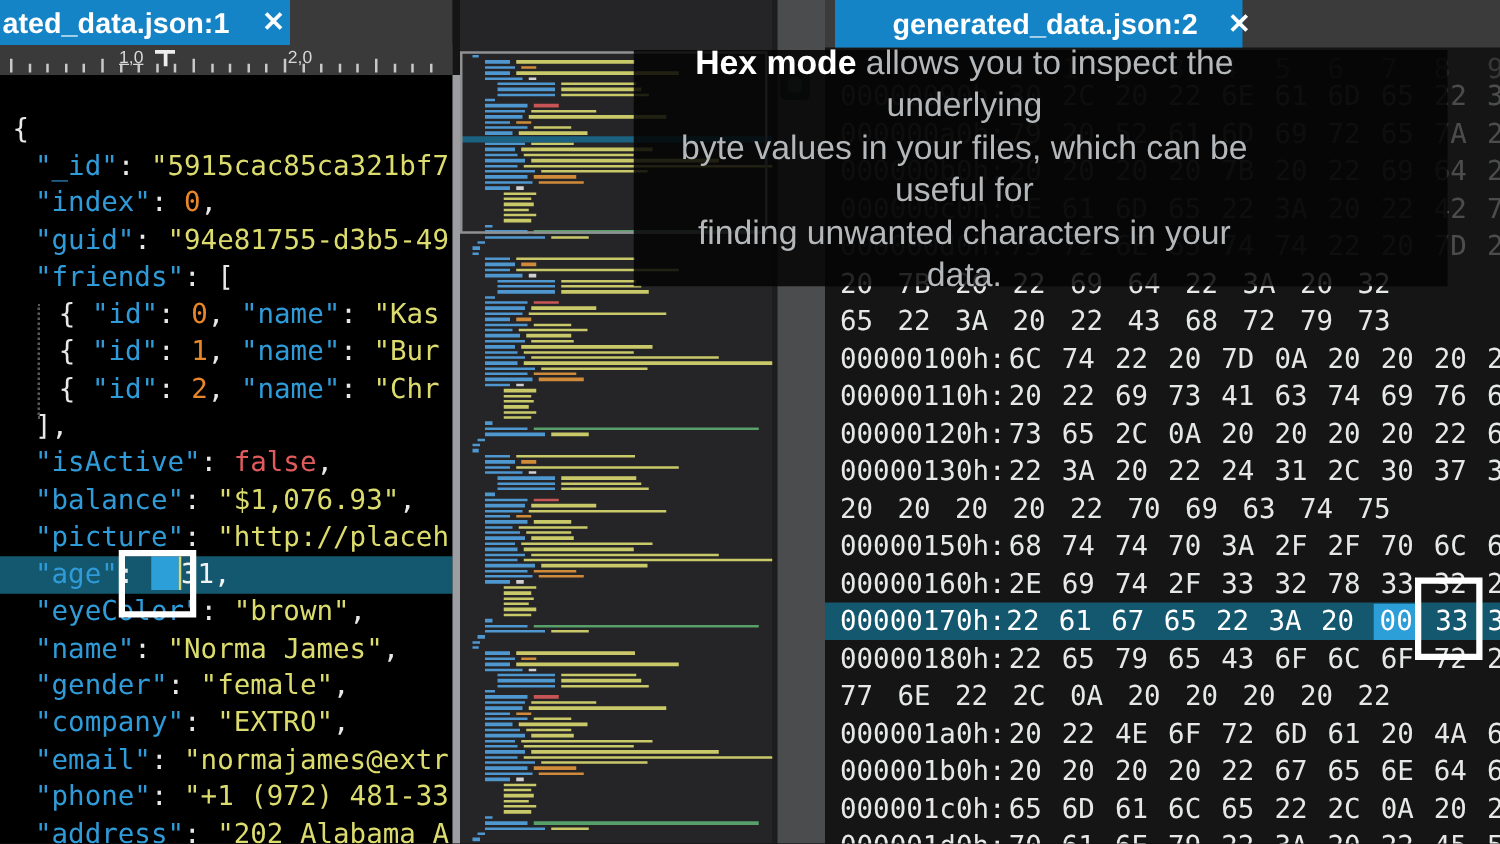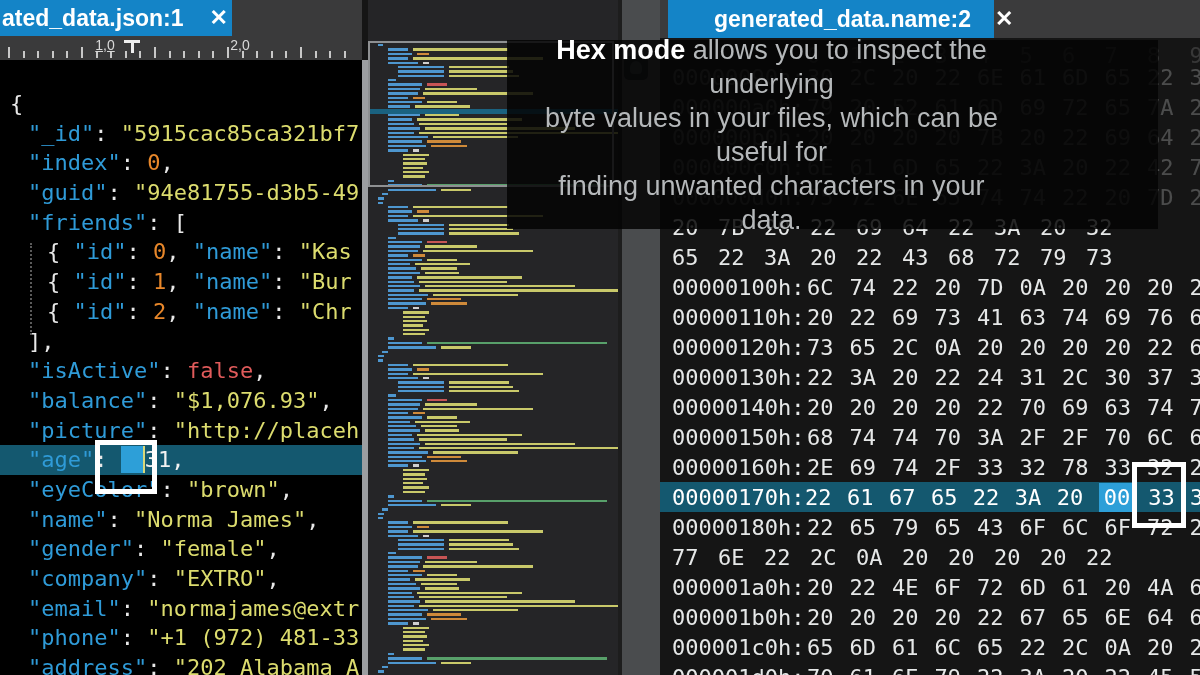--- a/index.html
+++ b/index.html
@@ -528,21 +528,20 @@
         <span class="byte">20</span>
         <span class="byte">22</span>
         <span class="byte">24</span>
         <span class="byte">31</span>
         <span class="byte">2C</span>
         <span class="byte">30</span>
         <span class="byte">37</span>
         <span class="byte">36</span>
       </div>
       <div class="hex-row" style="top: 392px;">
-        <span class="addr">00000140h:</span>
         <span class="byte">20</span>
         <span class="byte">20</span>
         <span class="byte">20</span>
         <span class="byte">20</span>
         <span class="byte">22</span>
         <span class="byte">70</span>
         <span class="byte">69</span>
         <span class="byte">63</span>
         <span class="byte">74</span>
         <span class="byte">75</span>
@@ -660,21 +659,21 @@
         <span class="byte">3A</span>
         <span class="byte">20</span>
         <span class="byte">22</span>
         <span class="byte">45</span>
         <span class="byte">58</span>
       </div>
     </div>
   <div id="right-tabbar"></div>
   <div id="right-tab">
     <span class="dot"></span>
-    <span class="lbl">generated_data.name:2</span>
+    <span class="lbl">generated_data.json:2</span>
     <span class="tab-close">✕</span>
   </div>
 
   <div id="tooltip">
     <div class="txt">
       <b>Hex mode</b><span> allows you to inspect the underlying</span><br>
       <span>byte values in your files, which can be useful for</span><br>
       <span>finding unwanted characters in your data.</span>
     </div>
   </div>

